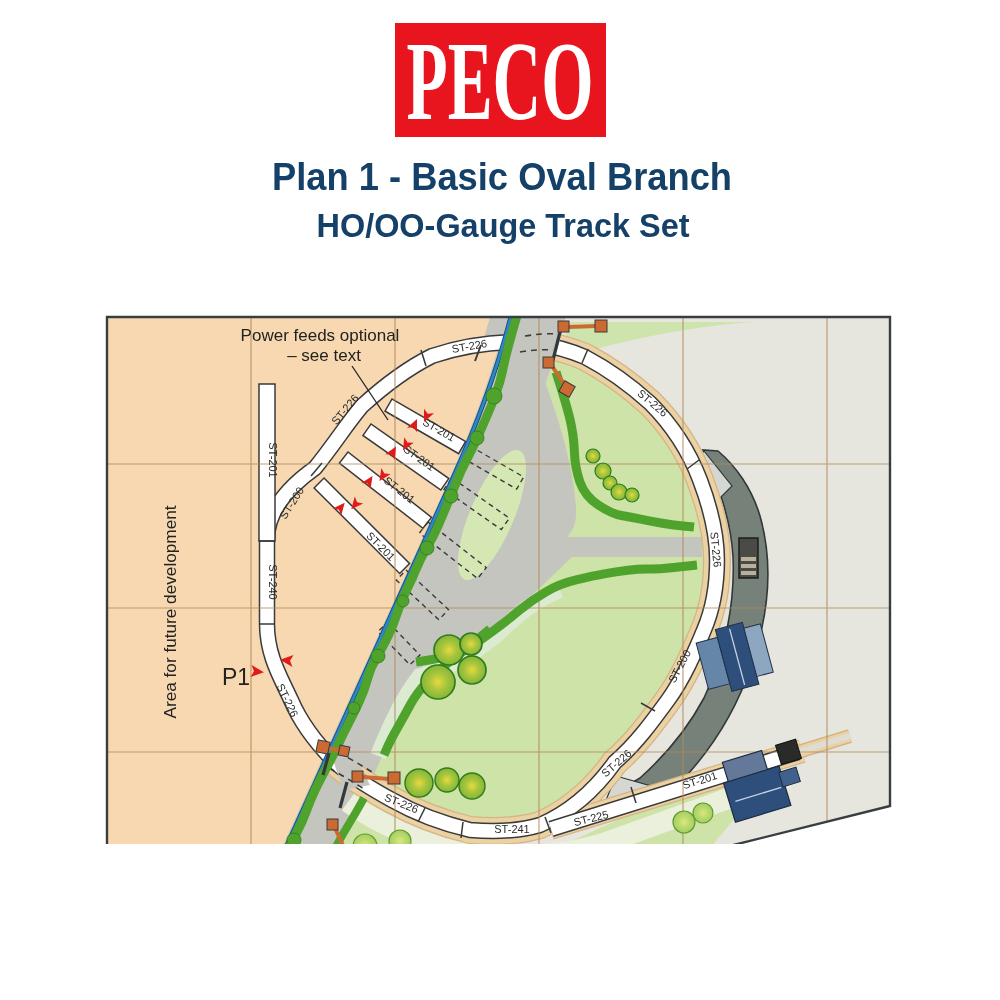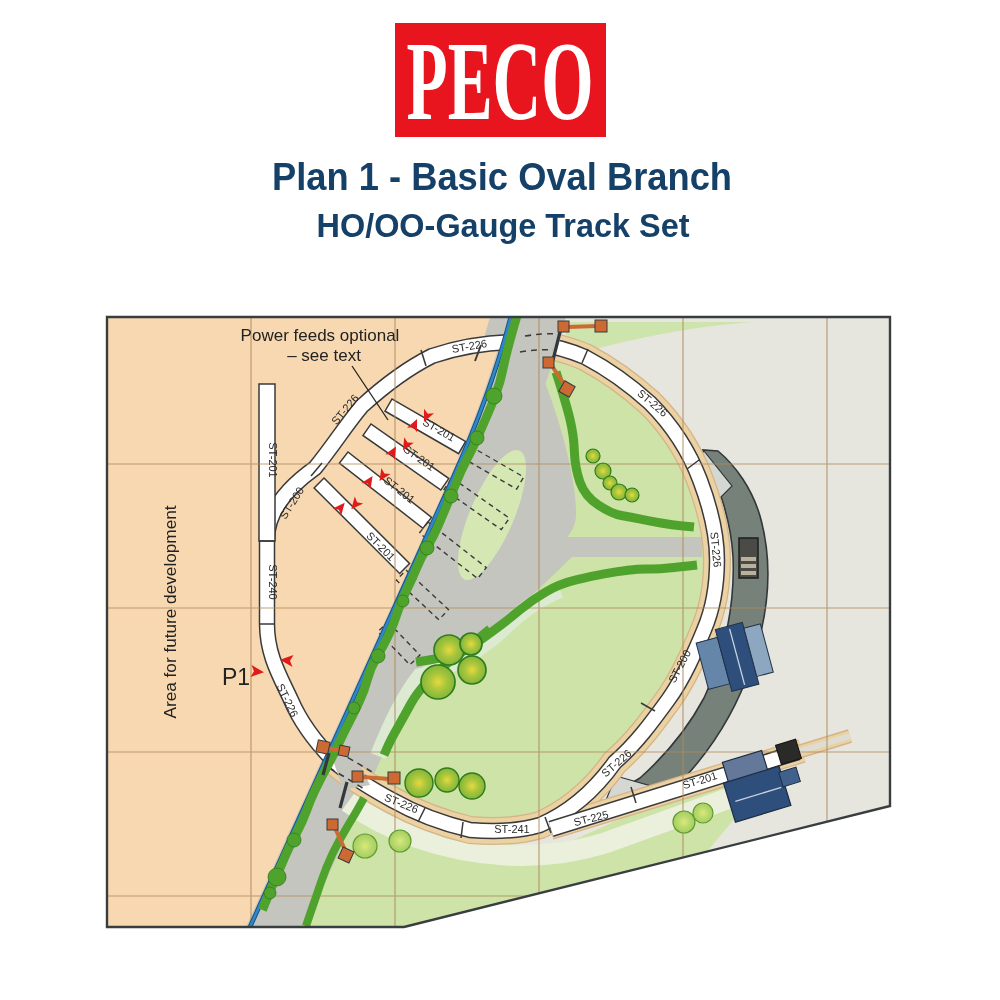--- a/index.html
+++ b/index.html
@@ -1,16 +1,16 @@
 <!DOCTYPE html>
 <html><head>
 <meta charset="utf-8">
 <style>
   html,body{margin:0;padding:0;background:#ffffff;}
-  .page{width:1000px;height:1000px;position:relative;font-family:"Liberation Sans",sans-serif;}
+  .page{width:1000px;height:844px;position:relative;font-family:"Liberation Sans",sans-serif;}
   svg{display:block;}
 </style>
 </head>
 <body>
 <div class="page">
 <svg width="1000" height="1000" viewBox="0 0 1000 1000">
   <defs>
     <clipPath id="plan">
           <polygon points="107,317 890,317 890,806 404,927 107,927"></polygon>
         </clipPath>

